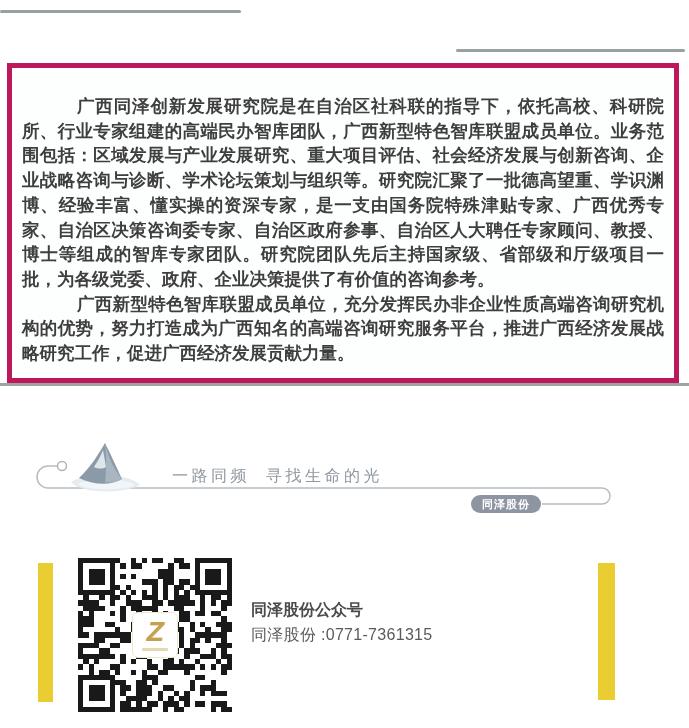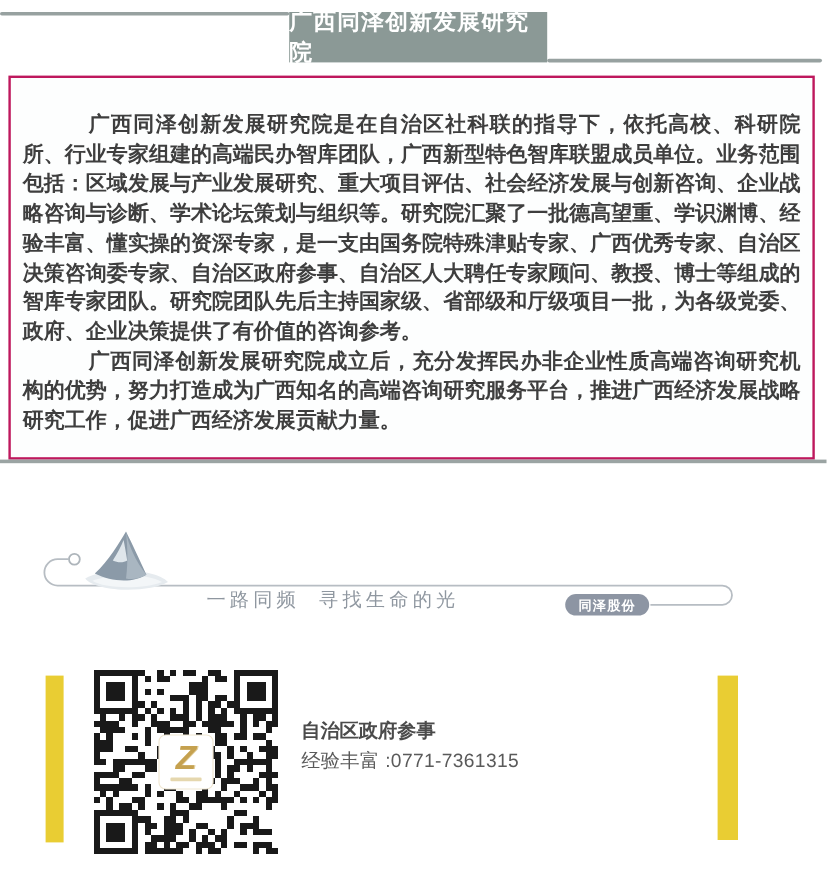--- a/index.html
+++ b/index.html
@@ -14,32 +14,32 @@
   .hline-right{left:456px;top:49px;width:229px;border-radius:2px;}
   .header-box{
     position:absolute;left:241px;top:10px;width:215px;height:42px;
     background:#8b9996;color:#ffffff;
     display:flex;align-items:center;justify-content:center;
     font-size:19px;font-weight:bold;letter-spacing:1px;
   }
   
   .intro-box{
     position:absolute;left:7px;top:63px;width:672px;height:320px;
-    background:#fdfefe;border:2px solid #be185d;box-sizing:border-box;
+    background:#fdfefe;border:5px solid #be185d;box-sizing:border-box;
     padding:26px 10px 0 10px;
     font-size:17.5px;line-height:24.7px;font-weight:bold;color:#3e3e3e;
     text-align:justify;
   }
   .intro-box p{margin:0;text-indent:55px;}
   .divider{position:absolute;left:0;top:383px;width:689px;height:3px;background:#9ba4a3;}
   
   .banner-svg{position:absolute;left:0;top:430px;width:689px;height:120px;}
   .slogan{
     position:absolute;left:172px;top:466px;
-    font-size:16px;color:#8f97a0;letter-spacing:3.5px;white-space:pre;margin-top:24px;
+    font-size:16px;color:#8f97a0;letter-spacing:3.5px;white-space:pre;
   }
   
   .ybar{position:absolute;background:#e9cd33;}
   .ybar-left{left:38px;top:563px;width:15px;height:139px;}
   .ybar-right{left:598px;top:563px;width:17px;height:137px;}
   .qr-wrap{position:absolute;left:78px;top:558px;width:154px;height:154px;background:#ffffff;}
   .qr-wrap svg{display:block;width:154px;height:154px;shape-rendering:crispEdges;}
   .qr-logo{
     position:absolute;left:54px;top:54px;width:46px;height:46px;
     background:#ffffff;border-radius:6px;border:1px solid #f0e7d2;box-sizing:border-box;
@@ -53,28 +53,25 @@
   .contact-lines{position:absolute;left:251px;top:598px;}
   .contact-l1{font-size:16px;font-weight:bold;color:#4b4b4b;line-height:24px;}
   .contact-l2,.contact-l3{font-size:16px;color:#5a5a5a;line-height:25px;letter-spacing:0.3px;}
 </style>
 </head>
 <body>
 
 <div class="page">
 
   <div class="hline hline-left"></div>
-  <div class="header-box">
-    <span>广西同泽创新发展研究院</span>
-  </div>
   <div class="hline hline-right"></div>
 
   <div class="intro-box">
     <p>广西同泽创新发展研究院是在自治区社科联的指导下，依托高校、科研院所、行业专家组建的高端民办智库团队，广西新型特色智库联盟成员单位。业务范围包括：区域发展与产业发展研究、重大项目评估、社会经济发展与创新咨询、企业战略咨询与诊断、学术论坛策划与组织等。研究院汇聚了一批德高望重、学识渊博、经验丰富、懂实操的资深专家，是一支由国务院特殊津贴专家、广西优秀专家、自治区决策咨询委专家、自治区政府参事、自治区人大聘任专家顾问、教授、博士等组成的智库专家团队。研究院团队先后主持国家级、省部级和厅级项目一批，为各级党委、政府、企业决策提供了有价值的咨询参考。</p>
-    <p>广西同泽创新发展研究院成立后，充分发挥民办非企业性质高端咨询研究机构的优势，努力打造成为广西知名的高端咨询研究服务平台，推进广西经济发展战略研究工作，促进广西经济发展贡献力量。</p>
+    <p>广西新型特色智库联盟成员单位，充分发挥民办非企业性质高端咨询研究机构的优势，努力打造成为广西知名的高端咨询研究服务平台，推进广西经济发展战略研究工作，促进广西经济发展贡献力量。</p>
   </div>
   <div class="divider"></div>
 
   <svg class="banner-svg" viewBox="0 0 689 120">
 
     <path d="M57,36 L48,36 A11,11 0 1 0 48,58 L602,58 A8,8 0 0 1 602,74 L542,74" fill="none" stroke="#b7bdc3" stroke-width="1.5"></path>
     <circle cx="62" cy="36" r="4.5" fill="#ffffff" stroke="#aeb5bb" stroke-width="1.5"></circle>
 
     <g transform="translate(67,10)">
       <path d="M4,42 C18,33 62,33 73,45 C58,54 14,54 4,42 Z" fill="#e6ebef"></path>
@@ -496,17 +493,17 @@
         <rect x="27" y="28" width="1" height="1" fill="#191919"></rect>
         <rect x="28" y="28" width="1" height="1" fill="#191919"></rect>
       </svg>
     <div class="qr-logo">
       <div class="z">Z</div>
       <div class="cap"></div>
     </div>
   </div>
 
   <div class="contact-lines">
-    <div class="contact-l1">自治区政府参事</div>
-    <div class="contact-l2"><span>经验丰富 :</span><span>0771-7361315</span></div>
+    <div class="contact-l1">同泽股份公众号</div>
+    <div class="contact-l2"><span>同泽股份 :</span><span>0771-7361315</span></div>
   </div>
 
 </div>
 
 </body></html>

